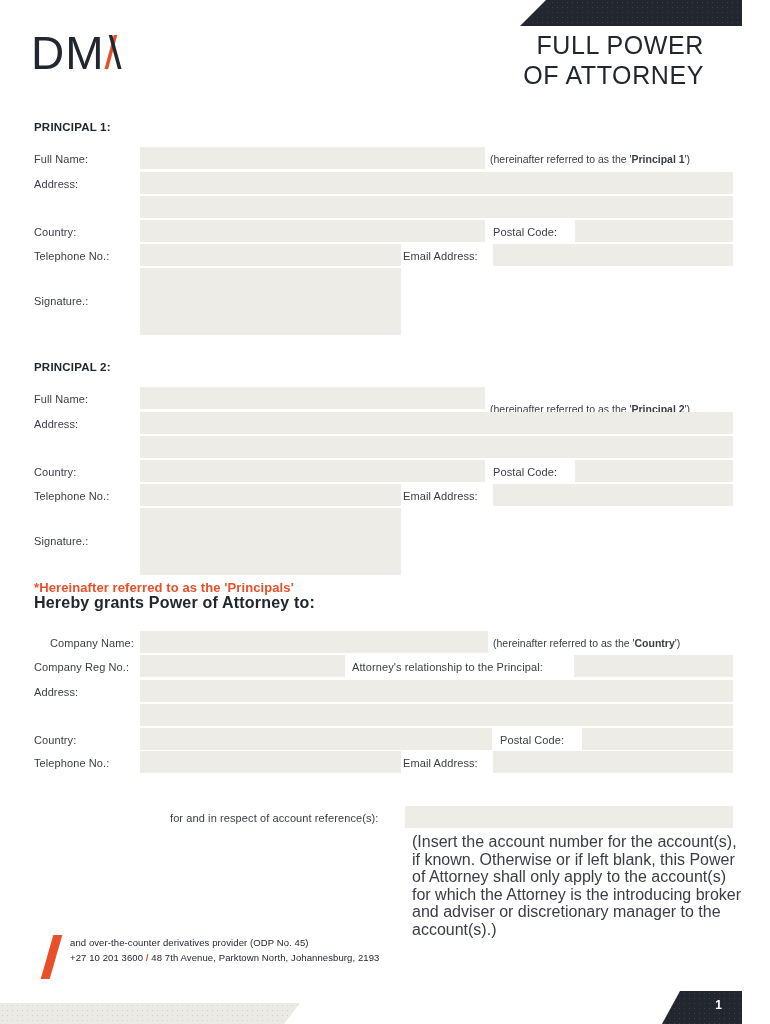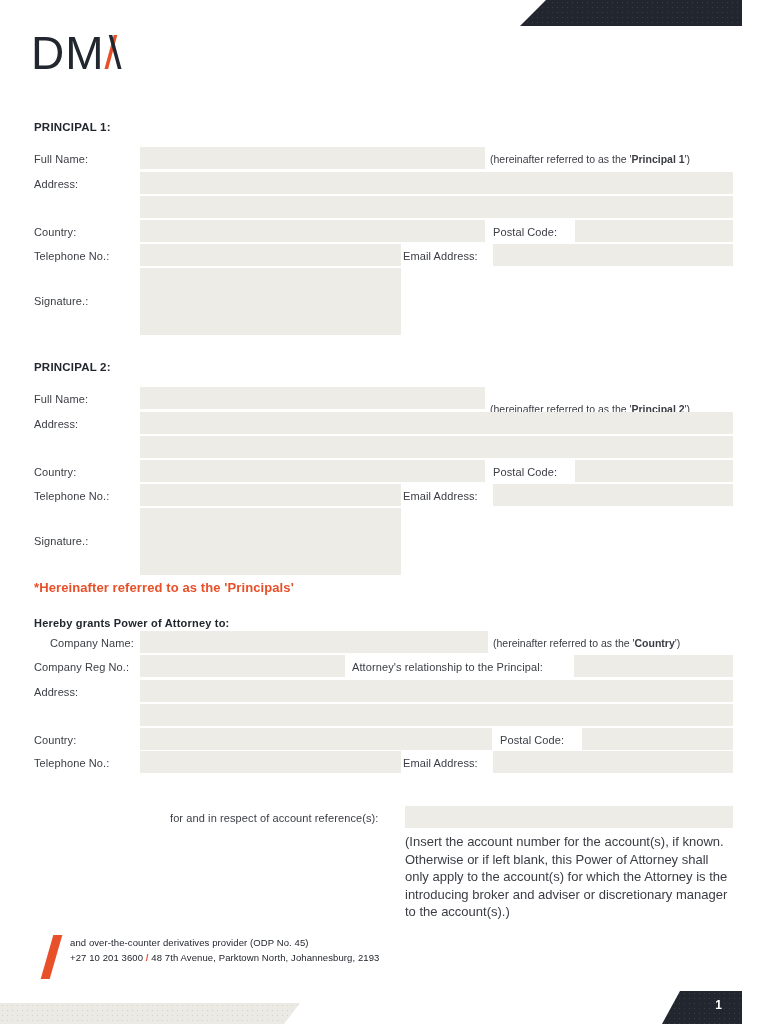--- a/index.html
+++ b/index.html
@@ -99,24 +99,25 @@
   .hint {
     position: absolute;
     font-size: 10.5px;
     color: #3a3d44;
     white-space: nowrap;
   }
   .hint b { font-weight: bold; }
 
   .para {
     position: absolute;
-    font-size: 13px;
+    font-size: 16px;
     line-height: 17.5px;
     color: #3a3d44;
     width: 330px;
+    margin-left: 7px;
   }
 
   
   .foot-slash {
     position: absolute;
     left: 47px;
     top: 935px;
     width: 9px;
     height: 44px;
     background: #e8502a;
@@ -182,20 +183,24 @@
 <body>
 
 <div id="page">
 
   <div class="header-band"></div>
 
   <div class="logo">
     <span class="logo-text">D</span><span class="logo-text">M</span><span class="logo-text" style="color:#e8502a">/</span>
   <span class="logo-text" style="color: rgb(34, 38, 46); margin-left: -14px;">\</span></div>
 
+  <div class="doc-title">
+    <div>FULL POWER</div>
+    <div>OF ATTORNEY</div>
+  </div>
 
   <div class="sec-head" style="top:121px">PRINCIPAL 1:</div>
 
   <div class="lbl" style="left:34px; top:153px">Full Name:</div>
   <div class="fld" style="left:140px; top:147px; width:345px; height:22px"></div>
   <div class="hint" style="left:490px; top:153px"><span>(hereinafter referred to as the '</span><b>Principal 1</b><span>')</span></div>
 
   <div class="lbl" style="left:34px; top:178px">Address:</div>
   <div class="fld" style="left:140px; top:172px; width:593px; height:22px"></div>
   <div class="fld" style="left:140px; top:196px; width:593px; height:22px"></div>
@@ -231,21 +236,21 @@
   <div class="lbl" style="left:34px; top:490px">Telephone No.:</div>
   <div class="fld" style="left:140px; top:484px; width:261px; height:22px"></div>
   <div class="lbl" style="left:403px; top:490px">Email Address:</div>
   <div class="fld" style="left:493px; top:484px; width:240px; height:22px"></div>
 
   <div class="lbl" style="left:34px; top:535px">Signature.:</div>
   <div class="fld" style="left:140px; top:508px; width:261px; height:67px"></div>
 
   <div class="note-red" style="top:580px">*Hereinafter referred to as the 'Principals'</div>
 
-  <div class="sec-head" style="top:617px; font-size:11px">Hereby grants Power of Attorney to:</div>
+  <div class="sec-head" style="top:594px; font-size:16px">Hereby grants Power of Attorney to:</div>
 
   <div class="lbl" style="left:50px; top:637px">Company Name:</div>
   <div class="fld" style="left:140px; top:631px; width:348px; height:22px"></div>
   <div class="hint" style="left:493px; top:637px"><span>(hereinafter referred to as the '</span><b>Country</b><span>')</span></div>
 
   <div class="lbl" style="left:34px; top:661px">Company Reg No.:</div>
   <div class="fld" style="left:140px; top:655px; width:205px; height:22px"></div>
   <div class="lbl" style="left:352px; top:661px">Attorney's relationship to the Principal:</div>
   <div class="fld" style="left:574px; top:655px; width:159px; height:22px"></div>
 

